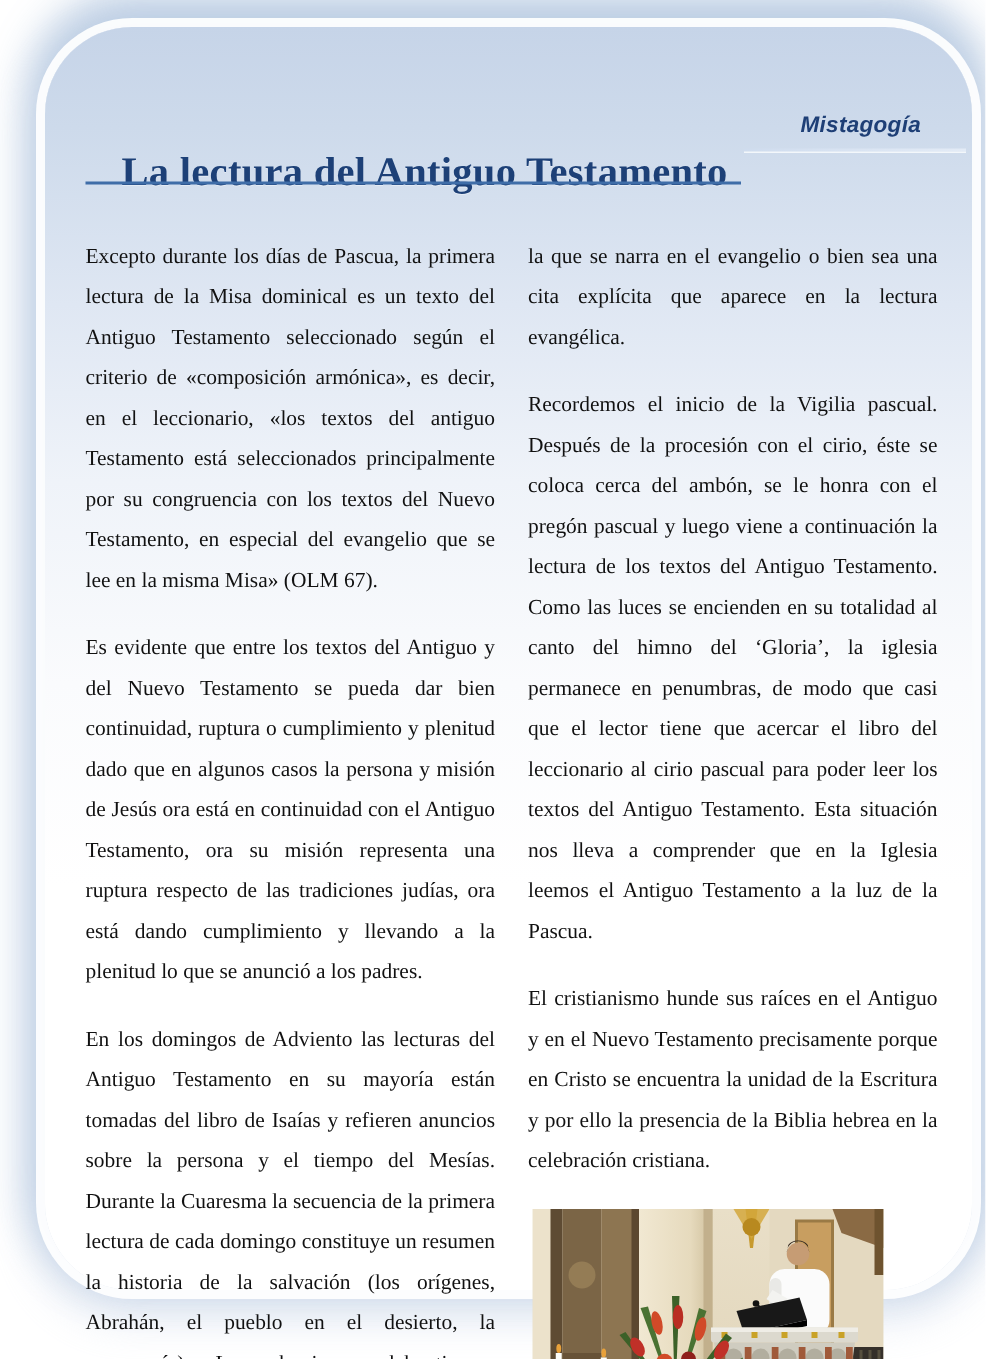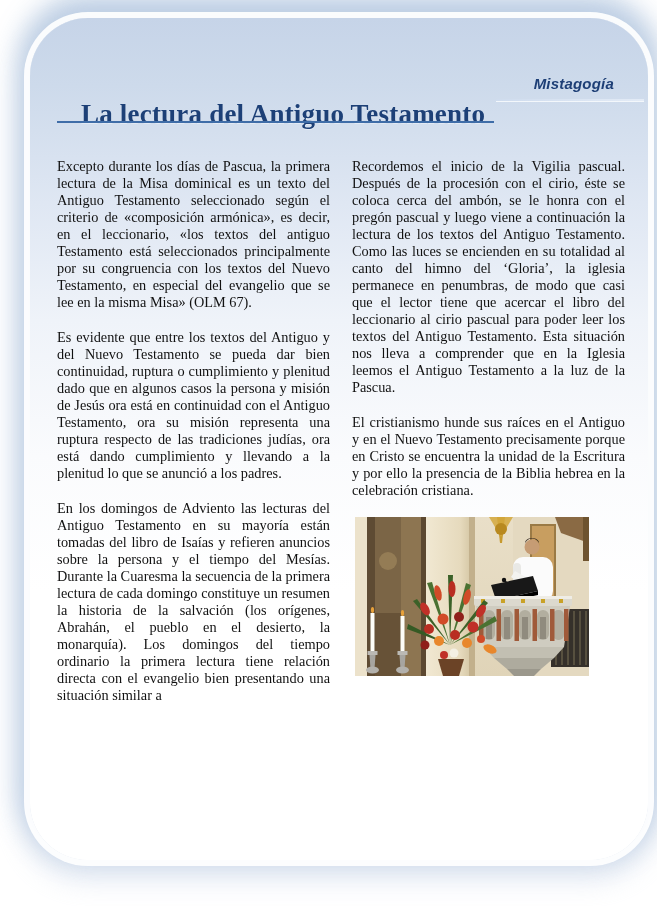--- a/index.html
+++ b/index.html
@@ -42,21 +42,21 @@
     position:absolute;top:103px;left:27px;width:437px;height:2px;
     background:#3f6da8;
   }
   .columns{
     position:absolute;top:140px;left:27px;width:568px;
     display:flex;gap:22px;
   }
   .col{width:273px;}
   .col p{
     margin:0 0 18px 0;
-    font-size:14.3px;line-height:17px;
+    font-size:14.3px;line-height:27px;
     text-align:justify;color:#111111;
   }
   .photo-wrap{margin:0 0 0 3px;width:234px;height:159px;line-height:0;}
   .photo-wrap svg{display:block;}
 </style>
 </head>
 <body>
 
 <div class="stage">
   <div class="page">
@@ -69,20 +69,21 @@
 
     <div class="columns">
 
       <div class="col">
         <p>Excepto durante los días de Pascua, la primera lectura de la Misa dominical es un texto del Antiguo Testamento seleccionado según el criterio de «composición armónica», es decir, en el leccionario, «los textos del antiguo Testamento está seleccionados principalmente por su congruencia con los textos del Nuevo Testamento, en especial del evangelio que se lee en la misma Misa» (OLM 67).</p>
         <p>Es evidente que entre los textos del Antiguo y del Nuevo Testamento se pueda dar bien continuidad, ruptura o cumplimiento y plenitud dado que en algunos casos la persona y misión de Jesús ora está en continuidad con el Antiguo Testamento, ora su misión representa una ruptura respecto de las tradiciones judías, ora está dando cumplimiento y llevando a la plenitud lo que se anunció a los padres.</p>
         <p>En los domingos de Adviento las lecturas del Antiguo Testamento en su mayoría están tomadas del libro de Isaías y refieren anuncios sobre la persona y el tiempo del Mesías. Durante la Cuaresma la secuencia de la primera lectura de cada domingo constituye un resumen la historia de la salvación (los orígenes, Abrahán, el pueblo en el desierto, la monarquía). Los domingos del tiempo ordinario la primera lectura tiene relación directa con el evangelio bien presentando una situación similar a</p>
       </div>
 
       <div class="col">
+        <p>la que se narra en el evangelio o bien sea una cita explícita que aparece en la lectura evangélica.</p>
         <p>Recordemos el inicio de la Vigilia pascual. Después de la procesión con el cirio, éste se coloca cerca del ambón, se le honra con el pregón pascual y luego viene a continuación la lectura de los textos del Antiguo Testamento. Como las luces se encienden en su totalidad al canto del himno del ‘Gloria’, la iglesia permanece en penumbras, de modo que casi que el lector tiene que acercar el libro del leccionario al cirio pascual para poder leer los textos del Antiguo Testamento. Esta situación nos lleva a comprender que en la Iglesia leemos el Antiguo Testamento a la luz de la Pascua.</p>
         <p>El cristianismo hunde sus raíces en el Antiguo y en el Nuevo Testamento precisamente porque en Cristo se encuentra la unidad de la Escritura y por ello la presencia de la Biblia hebrea en la celebración cristiana.</p>
 
         <div class="photo-wrap" role="img" aria-label="Lector vestido de blanco proclamando la lectura desde un ambón de mármol en una iglesia, con arreglo floral rojo y cirios encendidos">
           <svg width="234" height="159" viewBox="0 0 234 159" xmlns="http://www.w3.org/2000/svg">
             <defs>
               <linearGradient id="colGrad" x1="0" y1="0" x2="1" y2="0">
                 <stop offset="0" stop-color="#f1e8d2"></stop>
                 <stop offset="0.7" stop-color="#e6dabd"></stop>
                 <stop offset="1" stop-color="#cfc09c"></stop>

